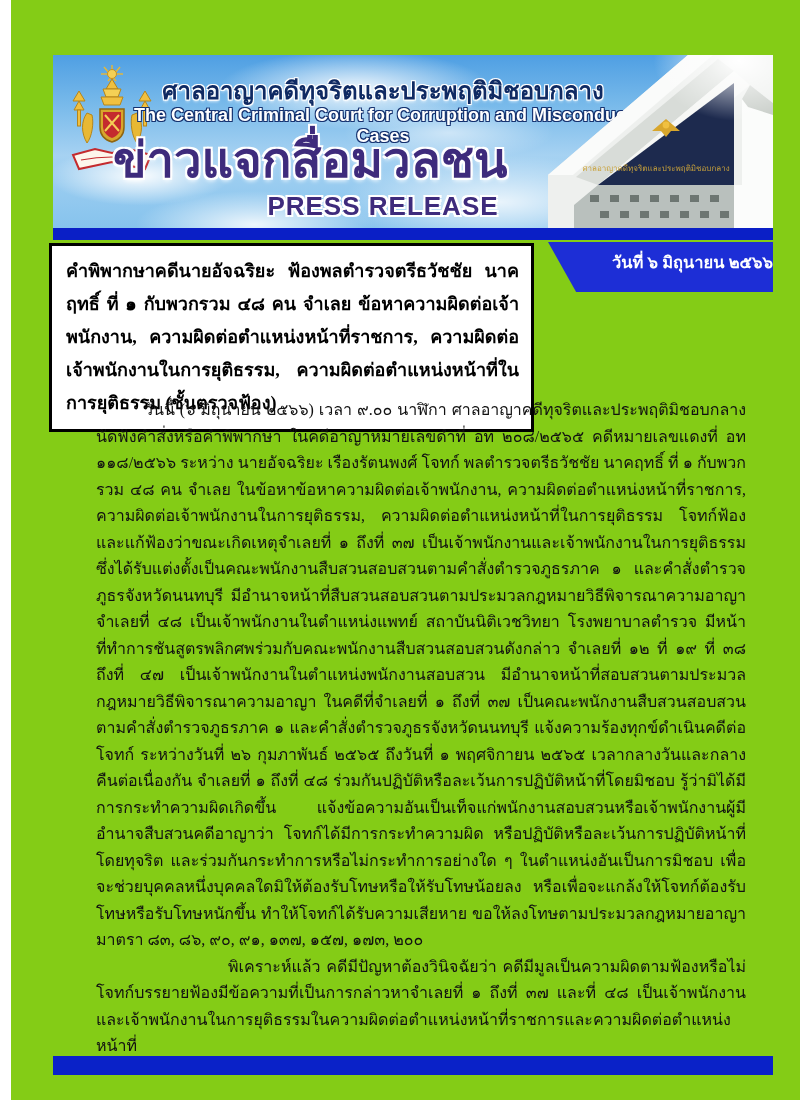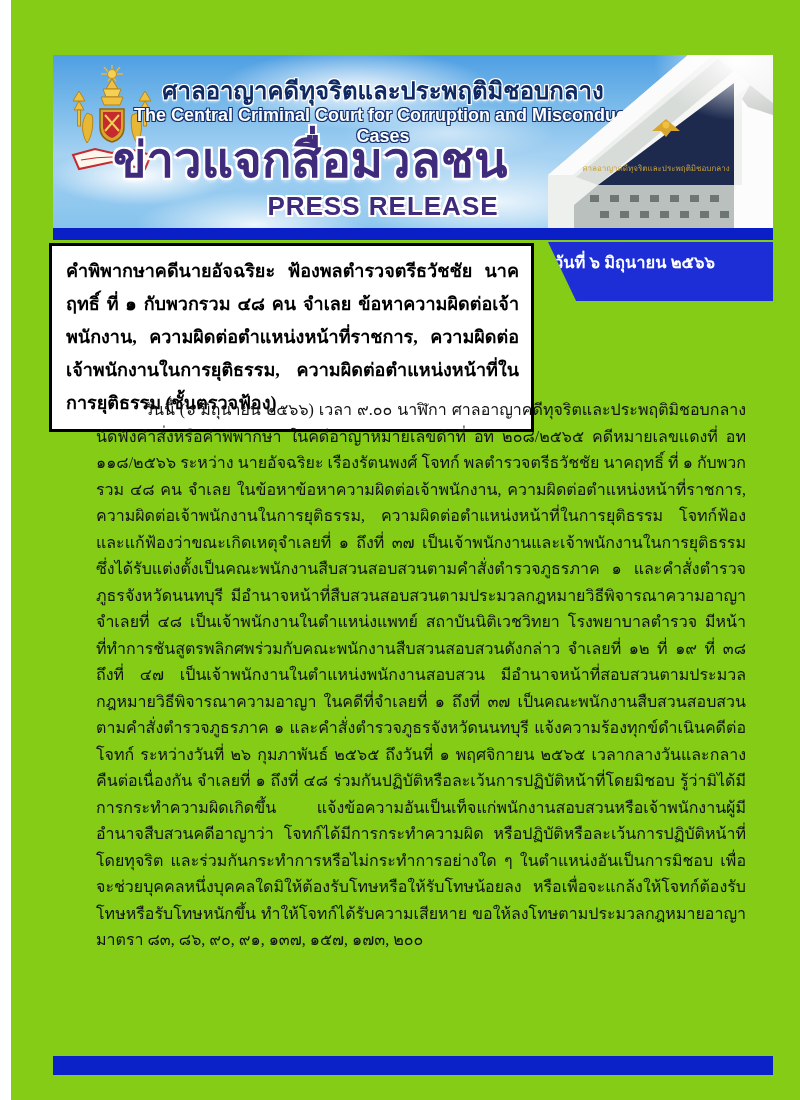--- a/index.html
+++ b/index.html
@@ -26,23 +26,23 @@
   .press-th{position:absolute;left:60px;top:66px;width:540px;text-align:left;
       font-size:49px;font-weight:bold;color:#3e2b7c;
       text-shadow:-2px -2px 0 #fff,2px -2px 0 #fff,-2px 2px 0 #fff,2px 2px 0 #fff,0 3px 4px rgba(255,255,255,.9);}
   .press-en{position:absolute;left:60px;top:136px;width:540px;text-align:center;
       font-family:"Liberation Sans",sans-serif;font-size:26px;font-weight:bold;color:#3e2b7c;letter-spacing:1px;
       text-shadow:-2px -2px 0 #fff,2px -2px 0 #fff,-2px 2px 0 #fff,2px 2px 0 #fff;}
   .emblem{position:absolute;left:12px;top:8px;width:95px;height:120px;}
   .building{position:absolute;right:0;top:0;width:235px;height:173px;}
 
   
-  .date-banner{position:absolute;left:537px;top:242px;width:225px;height:59px;background:#1d2ed6;
+  .date-banner{position:absolute;left:537px;top:242px;width:225px;height:50px;background:#1d2ed6;
       clip-path:polygon(0 0,100% 0,100% 100%,12.5% 100%);
-      color:#ffffff;font-weight:bold;font-size:16.5px;line-height:42px;text-align:left;padding-left:6px;box-sizing:border-box;}
+      color:#ffffff;font-weight:bold;font-size:16.5px;line-height:42px;text-align:right;padding-left:6px;box-sizing:border-box;}
 
   
   .case-box{position:absolute;left:38px;top:243px;width:485px;box-sizing:border-box;
       border:3px solid #000;background:#fff;padding:9px 12px 9px 14px;min-height:142px;
       font-size:18px;font-weight:bold;color:#000;line-height:33px;text-align:justify;}
 
   
   .body-text{position:absolute;left:85px;top:397px;width:650px;font-size:16px;line-height:26.5px;
       color:#111;text-align:justify;}
   .body-text p{margin:0;padding:0;}
@@ -148,17 +148,18 @@
   </div>
 
   <div class="header-bar"></div>
 
   <div class="date-banner">วันที่ ๖ มิถุนายน ๒๕๖๖</div>
 
   <div class="case-box">คำพิพากษาคดีนายอัจฉริยะ ฟ้องพลตำรวจตรีธวัชชัย นาคฤทธิ์ ที่ ๑ กับพวกรวม ๔๘ คน จำเลย ข้อหาความผิดต่อเจ้าพนักงาน, ความผิดต่อตำแหน่งหน้าที่ราชการ, ความผิดต่อเจ้าพนักงานในการยุติธรรม, ความผิดต่อตำแหน่งหน้าที่ในการยุติธรรม (ชั้นตรวจฟ้อง)</div>
 
   <div class="body-text">
     <p class="p1">วันนี้ (๖ มิถุนายน ๒๕๖๖) เวลา ๙.๐๐ นาฬิกา ศาลอาญาคดีทุจริตและประพฤติมิชอบกลาง นัดฟังคำสั่งหรือคำพิพากษา ในคดีอาญาหมายเลขดำที่ อท ๒๐๘/๒๕๖๕ คดีหมายเลขแดงที่ อท ๑๑๘/๒๕๖๖ ระหว่าง นายอัจฉริยะ เรืองรัตนพงศ์ โจทก์ พลตำรวจตรีธวัชชัย นาคฤทธิ์ ที่ ๑ กับพวกรวม ๔๘ คน จำเลย ในข้อหาข้อหาความผิดต่อเจ้าพนักงาน, ความผิดต่อตำแหน่งหน้าที่ราชการ, ความผิดต่อเจ้าพนักงานในการยุติธรรม, ความผิดต่อตำแหน่งหน้าที่ในการยุติธรรม โจทก์ฟ้องและแก้ฟ้องว่าขณะเกิดเหตุจำเลยที่ ๑ ถึงที่ ๓๗ เป็นเจ้าพนักงานและเจ้าพนักงานในการยุติธรรม ซึ่งได้รับแต่งตั้งเป็นคณะพนักงานสืบสวนสอบสวนตามคำสั่งตำรวจภูธรภาค ๑ และคำสั่งตำรวจภูธรจังหวัดนนทบุรี มีอำนาจหน้าที่สืบสวนสอบสวนตามประมวลกฎหมายวิธีพิจารณาความอาญา จำเลยที่ ๔๘ เป็นเจ้าพนักงานในตำแหน่งแพทย์ สถาบันนิติเวชวิทยา โรงพยาบาลตำรวจ มีหน้าที่ทำการชันสูตรพลิกศพร่วมกับคณะพนักงานสืบสวนสอบสวนดังกล่าว จำเลยที่ ๑๒ ที่ ๑๙ ที่ ๓๘ ถึงที่ ๔๗ เป็นเจ้าพนักงานในตำแหน่งพนักงานสอบสวน มีอำนาจหน้าที่สอบสวนตามประมวลกฎหมายวิธีพิจารณาความอาญา ในคดีที่จำเลยที่ ๑ ถึงที่ ๓๗ เป็นคณะพนักงานสืบสวนสอบสวนตามคำสั่งตำรวจภูธรภาค ๑ และคำสั่งตำรวจภูธรจังหวัดนนทบุรี แจ้งความร้องทุกข์ดำเนินคดีต่อโจทก์ ระหว่างวันที่ ๒๖ กุมภาพันธ์ ๒๕๖๕ ถึงวันที่ ๑ พฤศจิกายน ๒๕๖๕ เวลากลางวันและกลางคืนต่อเนื่องกัน จำเลยที่ ๑ ถึงที่ ๔๘ ร่วมกันปฏิบัติหรือละเว้นการปฏิบัติหน้าที่โดยมิชอบ รู้ว่ามิได้มีการกระทำความผิดเกิดขึ้น แจ้งข้อความอันเป็นเท็จแก่พนักงานสอบสวนหรือเจ้าพนักงานผู้มีอำนาจสืบสวนคดีอาญาว่า โจทก์ได้มีการกระทำความผิด หรือปฏิบัติหรือละเว้นการปฏิบัติหน้าที่โดยทุจริต และร่วมกันกระทำการหรือไม่กระทำการอย่างใด ๆ ในตำแหน่งอันเป็นการมิชอบ เพื่อจะช่วยบุคคลหนึ่งบุคคลใดมิให้ต้องรับโทษหรือให้รับโทษน้อยลง หรือเพื่อจะแกล้งให้โจทก์ต้องรับโทษหรือรับโทษหนักขึ้น ทำให้โจทก์ได้รับความเสียหาย ขอให้ลงโทษตามประมวลกฎหมายอาญา มาตรา ๘๓, ๘๖, ๙๐, ๙๑, ๑๓๗, ๑๕๗, ๑๗๓, ๒๐๐</p>
+    <p class="p2">พิเคราะห์แล้ว คดีมีปัญหาต้องวินิจฉัยว่า คดีมีมูลเป็นความผิดตามฟ้องหรือไม่ โจทก์บรรยายฟ้องมีข้อความที่เป็นการกล่าวหาจำเลยที่ ๑ ถึงที่ ๓๗ และที่ ๔๘ เป็นเจ้าพนักงานและเจ้าพนักงานในการยุติธรรมในความผิดต่อตำแหน่งหน้าที่ราชการและความผิดต่อตำแหน่งหน้าที่</p>
   </div>
 
   <div class="footer-bar"></div>
 
 </div>
 
 </body></html>

